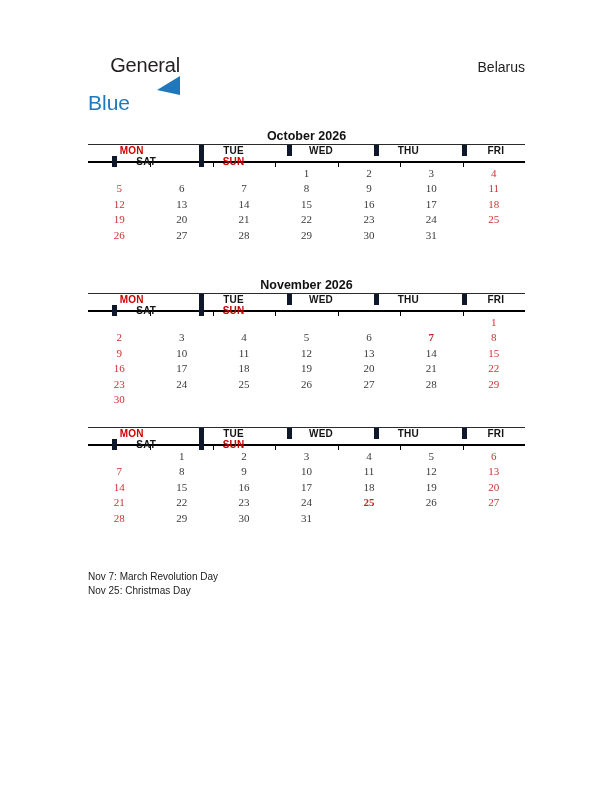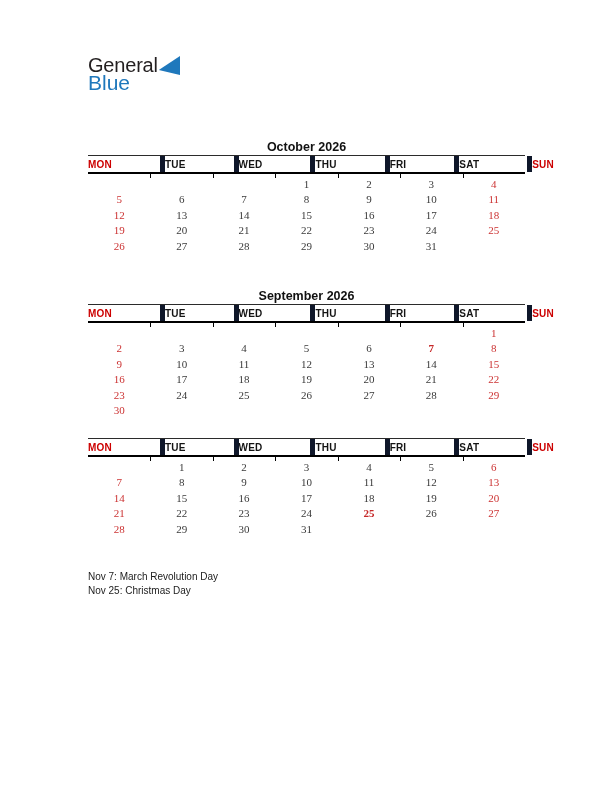--- a/index.html
+++ b/index.html
@@ -12,37 +12,37 @@
   body{
     width:612px;height:792px;
     background:#ffffff;
     position:relative;
     font-family:"Liberation Sans",sans-serif;
     overflow:hidden;
   }
 
   
   .logo{position:absolute;left:88px;top:55px;width:92px;}
-  .logo-row1{display:flex;align-items:flex-end;}
+  .logo-row1{display:flex;align-items:flex-end;flex-direction:column;}
   .logo-general{font-size:20px;line-height:21px;color:#231f20;letter-spacing:-0.2px;}
   .logo-triangle{width:23px;height:19px;background:var(--brand-blue);
     clip-path:polygon(0 74%,100% 0,100% 100%);margin-left:1px;margin-bottom:1px;}
   .logo-blue{font-size:21px;line-height:17px;color:var(--brand-blue);margin-top:-2px;}
 
   
   .title-block{position:absolute;top:56px;right:87px;text-align:right;}
   .main-title{font-size:22px;font-weight:bold;color:#121212;line-height:23px;}
   .subtitle{font-size:14px;color:#1e1e1e;line-height:16px;margin-top:3px;}
 
   
-  .months{position:absolute;left:88px;top:140px;width:437px;}
+  .months{position:absolute;left:88px;top:129px;width:437px;}
   .month{height:149px;}
   .month-title{text-align:center;font-weight:bold;font-size:12.5px;height:15px;line-height:14px;color:#111;}
-  .cal-head{display:grid;grid-template-columns:repeat(7,1fr);height:16px;
-    border-top:1px solid #2b2b2b;border-bottom:2px solid #000;gap:24px;}
+  .cal-head{display:grid;grid-template-columns:repeat(5,1fr);height:16px;
+    border-top:1px solid #2b2b2b;border-bottom:2px solid #000;}
   .hcell{display:flex;align-items:center;justify-content:center;
     font-weight:bold;font-size:10px;letter-spacing:0.2px;color:#141414;}
   .hcell + .hcell{border-left:5px solid #0f172a;margin-left:24px;}
   .hcell.red{color:var(--header-red);}
   .tick-row{display:grid;grid-template-columns:repeat(7,1fr);height:4px;margin-bottom:-4px;}
   .tcell + .tcell{border-left:1px solid #000;}
   .weeks{padding-top:2px;}
   .week{display:grid;grid-template-columns:repeat(7,1fr);height:15.5px;}
   .dcell{display:flex;align-items:center;justify-content:center;
     font-family:"Liberation Serif",serif;font-size:11px;color:#3a3a3a;}
@@ -57,20 +57,21 @@
 
 <div class="logo">
   <div class="logo-row1">
     <span class="logo-general">General</span>
     <span class="logo-triangle"></span>
   </div>
   <div class="logo-blue">Blue</div>
 </div>
 
 <div class="title-block">
+  <div class="subtitle">Belarus</div>
 </div>
 
 <div class="months">
     <div class="month">
       <div class="month-title">October 2026</div>
       <div class="cal-head">
         <div class="hcell red">MON</div>
         <div class="hcell">TUE</div>
         <div class="hcell">WED</div>
         <div class="hcell">THU</div>
@@ -129,21 +130,21 @@
           <div class="dcell">27</div>
           <div class="dcell">28</div>
           <div class="dcell">29</div>
           <div class="dcell">30</div>
           <div class="dcell">31</div>
           <div class="dcell"></div>
         </div>
       </div>
     </div>
     <div class="month">
-      <div class="month-title">September 2026</div>
+      <div class="month-title">November 2026</div>
       <div class="cal-head">
         <div class="hcell red">MON</div>
         <div class="hcell">TUE</div>
         <div class="hcell">WED</div>
         <div class="hcell">THU</div>
         <div class="hcell">FRI</div>
         <div class="hcell">SAT</div>
         <div class="hcell red">SUN</div>
       </div>
       <div class="tick-row">

